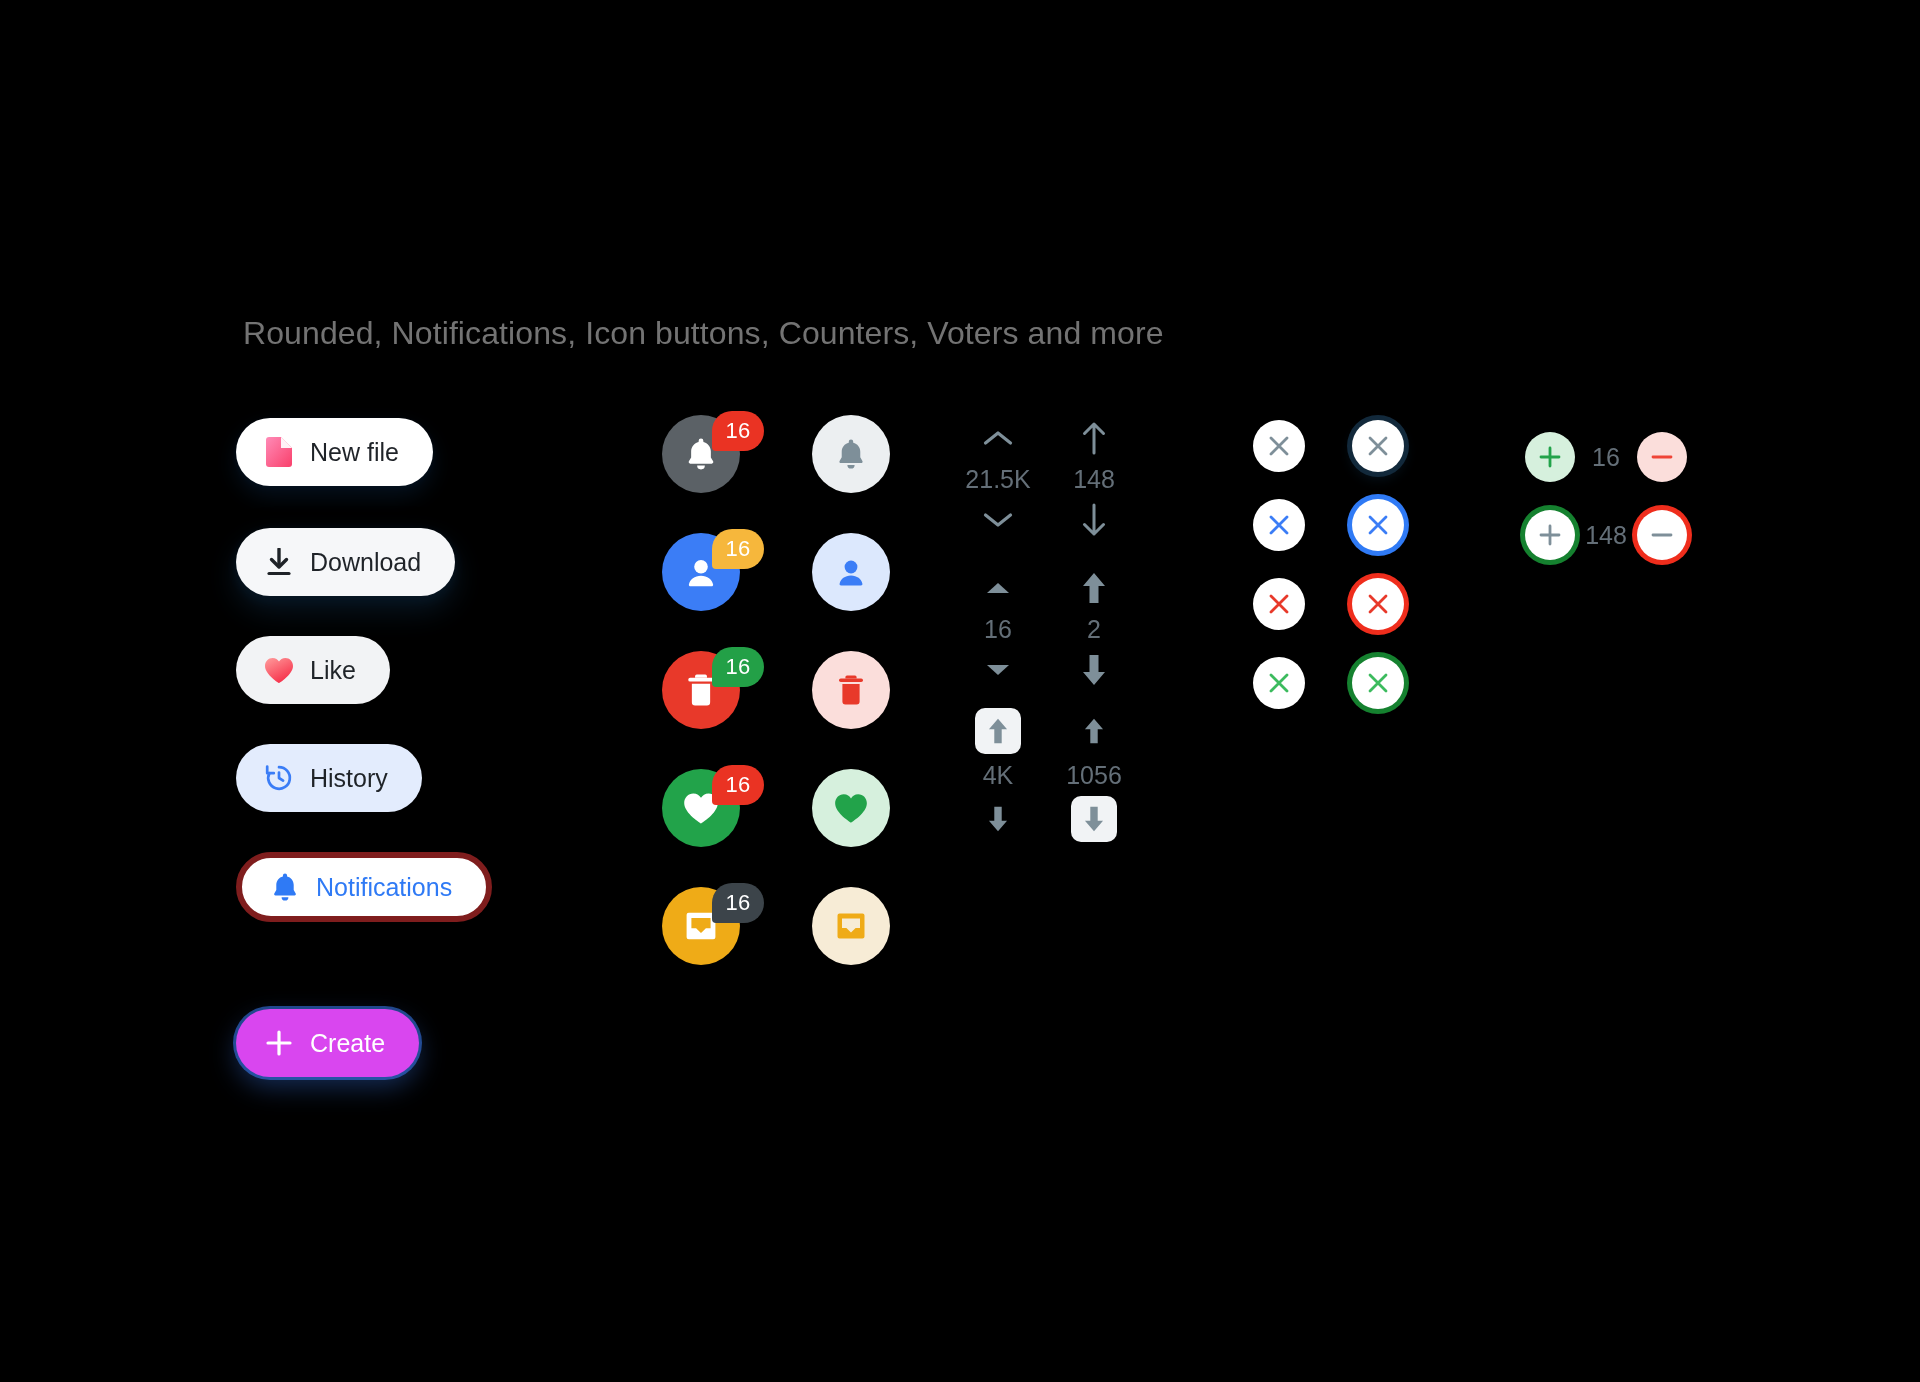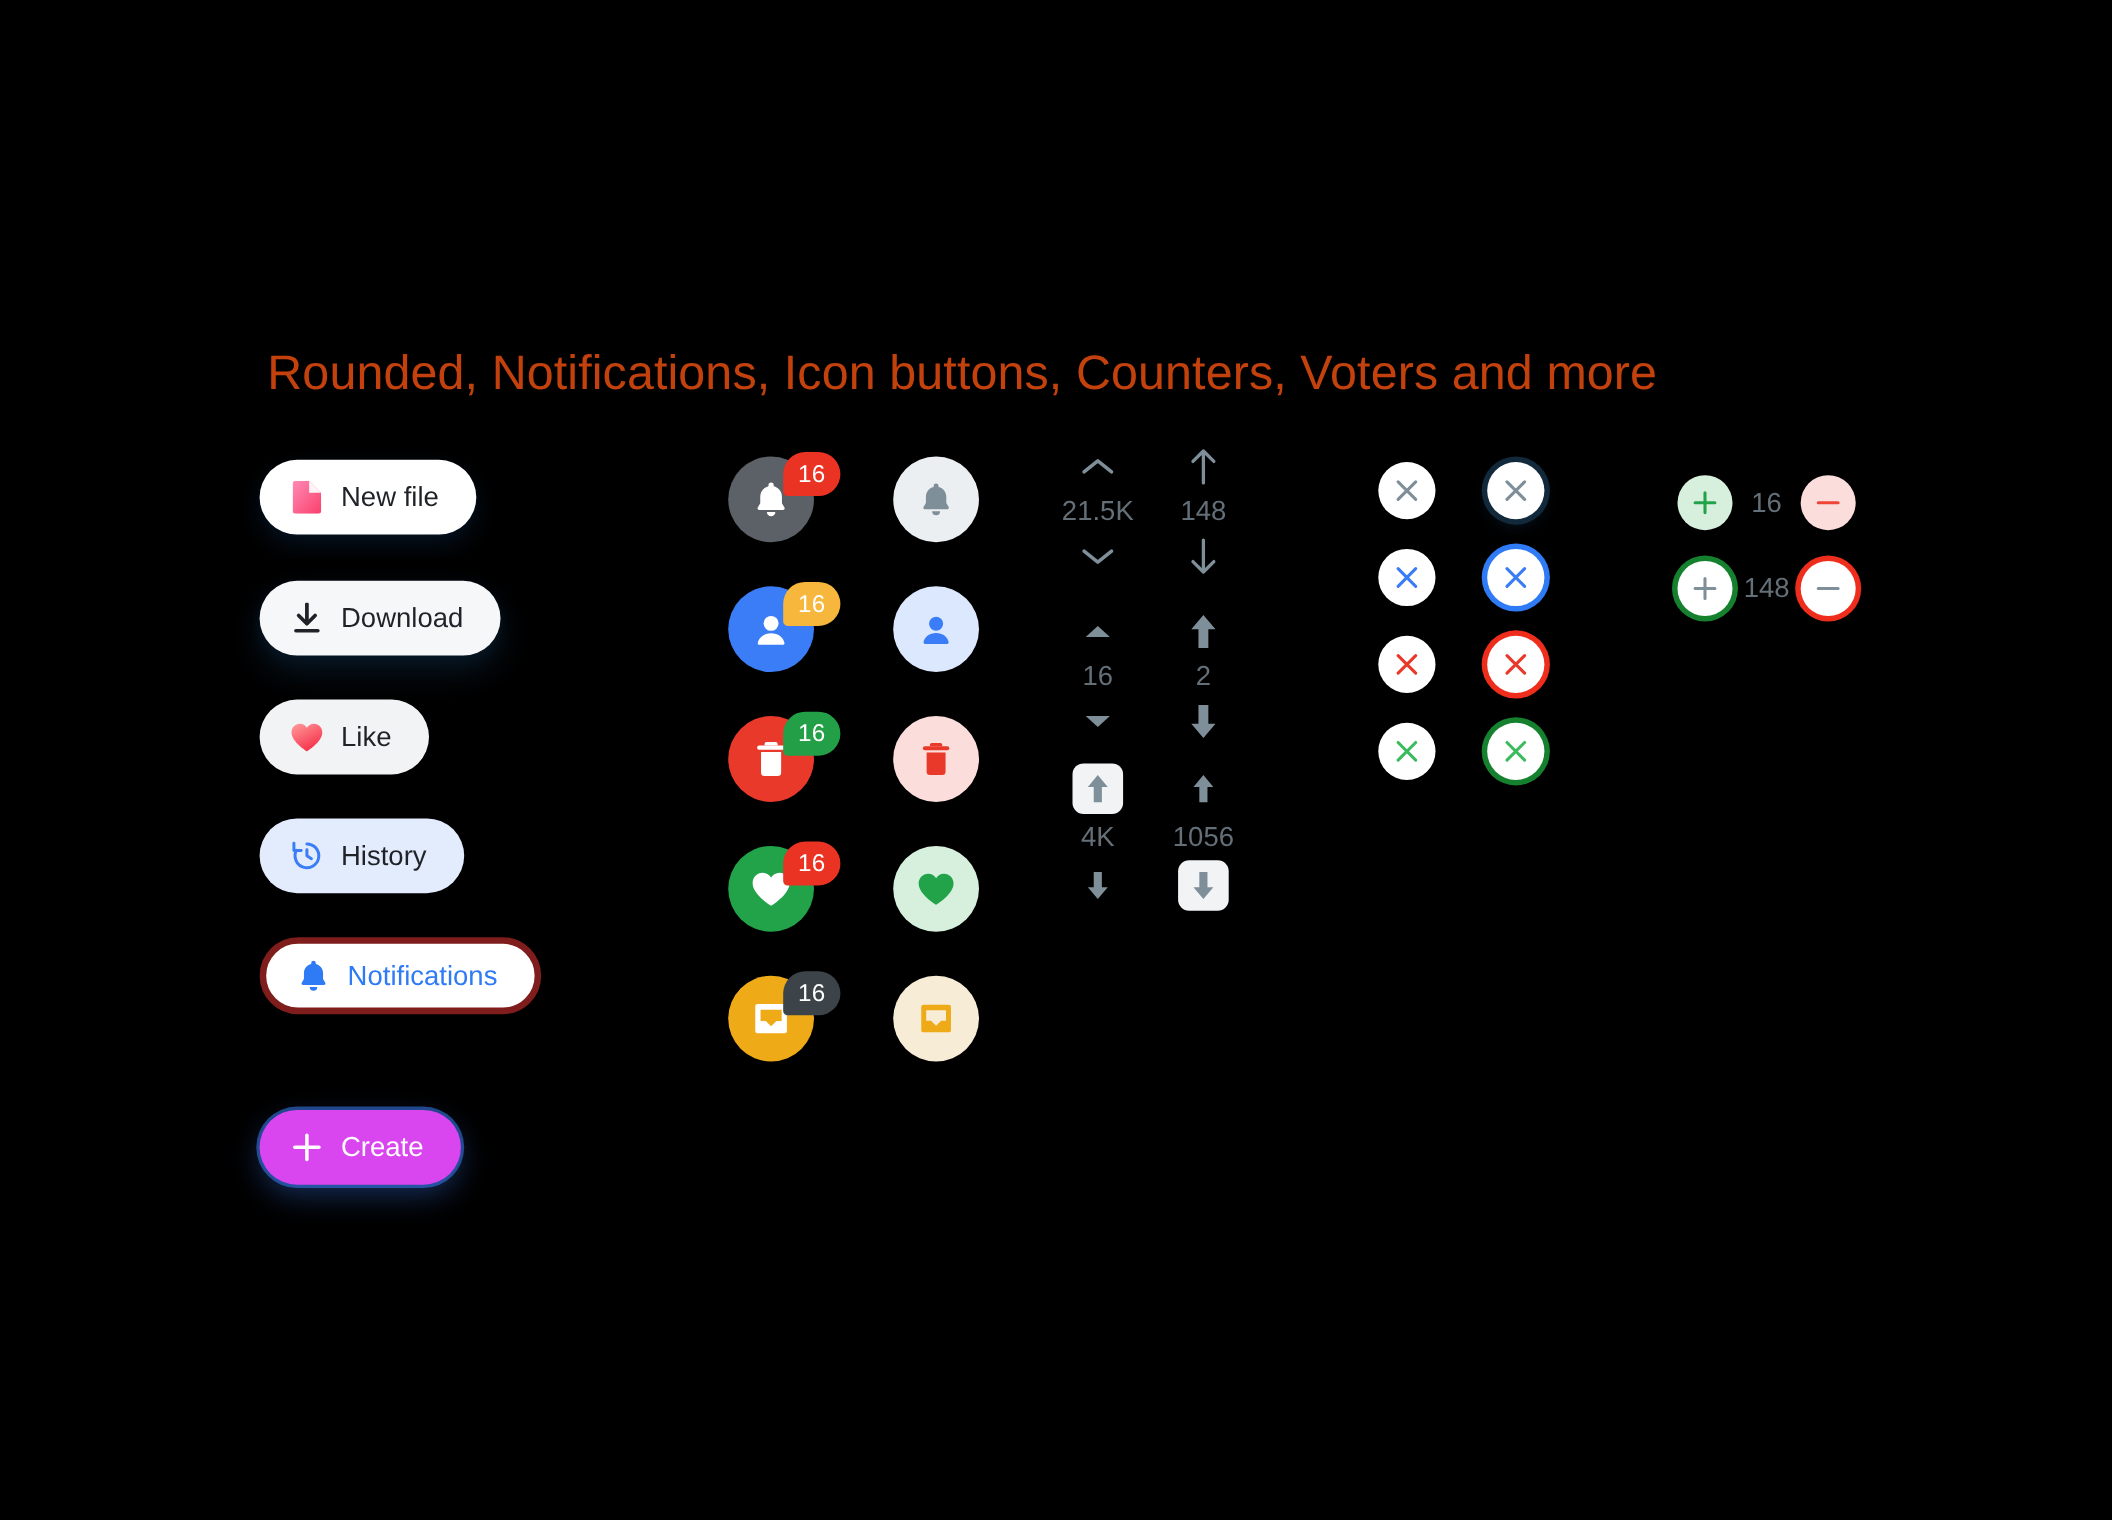--- a/index.html
+++ b/index.html
@@ -21,23 +21,23 @@
     left: 0; top: 0;
     width: 1920px;
     height: 1382px;
   }
 
   
   .heading {
     position: absolute;
     left: 243px;
     top: 315px;
-    font-size: 44px;
+    font-size: 32px;
     letter-spacing: 0.1px;
-    color: #c2410c;
+    color: #737373;
     white-space: nowrap;
   }
 
   
   .pill-col {
     position: absolute;
     left: 236px;
     top: 418px;
     width: 320px;
   }
@@ -130,21 +130,21 @@
     color: #ffffff;
     font-size: 22px;
     display: flex; align-items: center; justify-content: center;
     letter-spacing: 0.2px;
   }
 
   
   .vote-col {
     position: absolute;
     left: 958px;
-    top: 404px;
+    top: 418px;
   }
   .vote-grid {
     position: relative;
     width: 190px;
   }
   .voter {
     position: absolute;
     width: 80px;
     text-align: center;
     color: #62707a;

